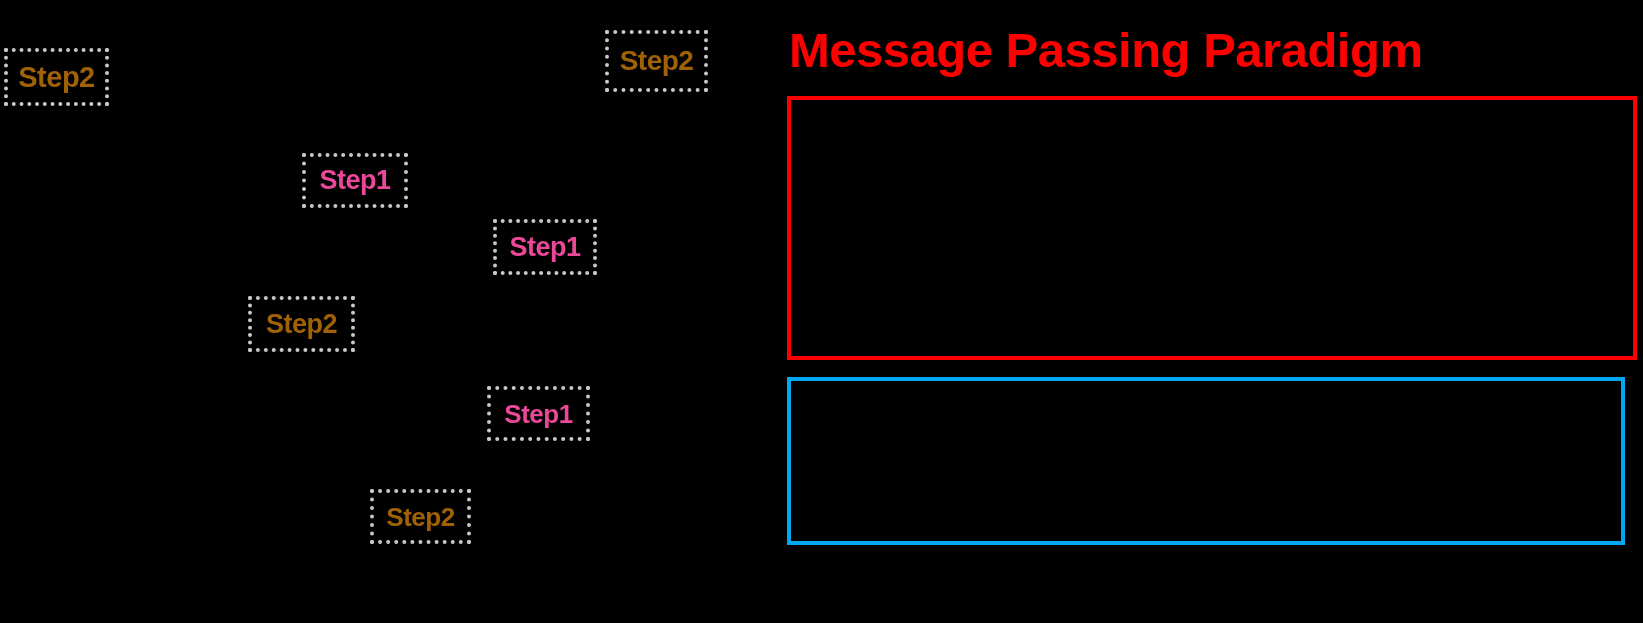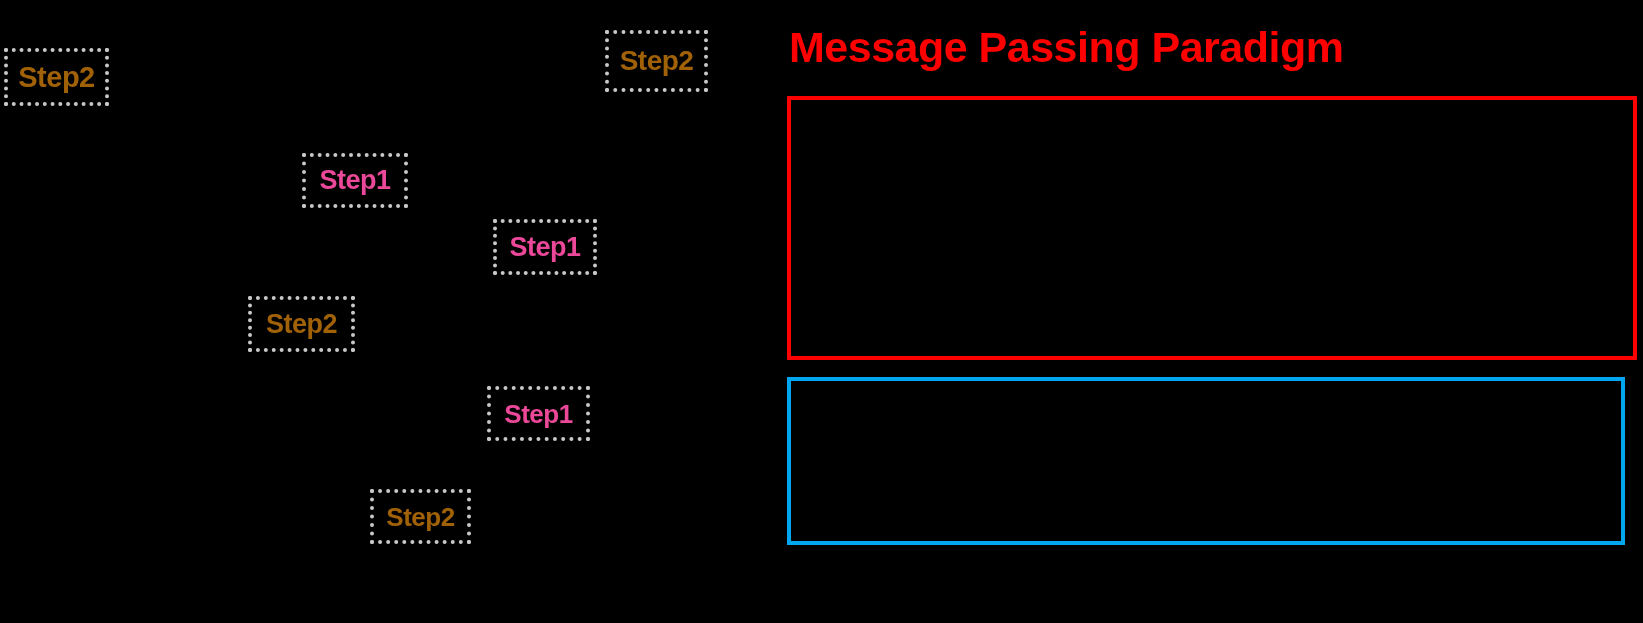--- a/index.html
+++ b/index.html
@@ -32,21 +32,21 @@
     font-weight: bold;
     letter-spacing: -0.5px;
   }
   .step-step1 .step-label { color: #ec4899; }
   .step-step2 .step-label { color: #a16207; }
 
   .panel-title {
     position: absolute;
     color: #ff0000;
     font-weight: bold;
-    font-size: 43px;
+    font-size: 49px;
     line-height: 1;
     white-space: nowrap;
     letter-spacing: -0.5px;
   }
   .region-box {
     position: absolute;
     box-sizing: border-box;
     background: transparent;
   }
   .region-red { border: 4px solid #ff0000; }

